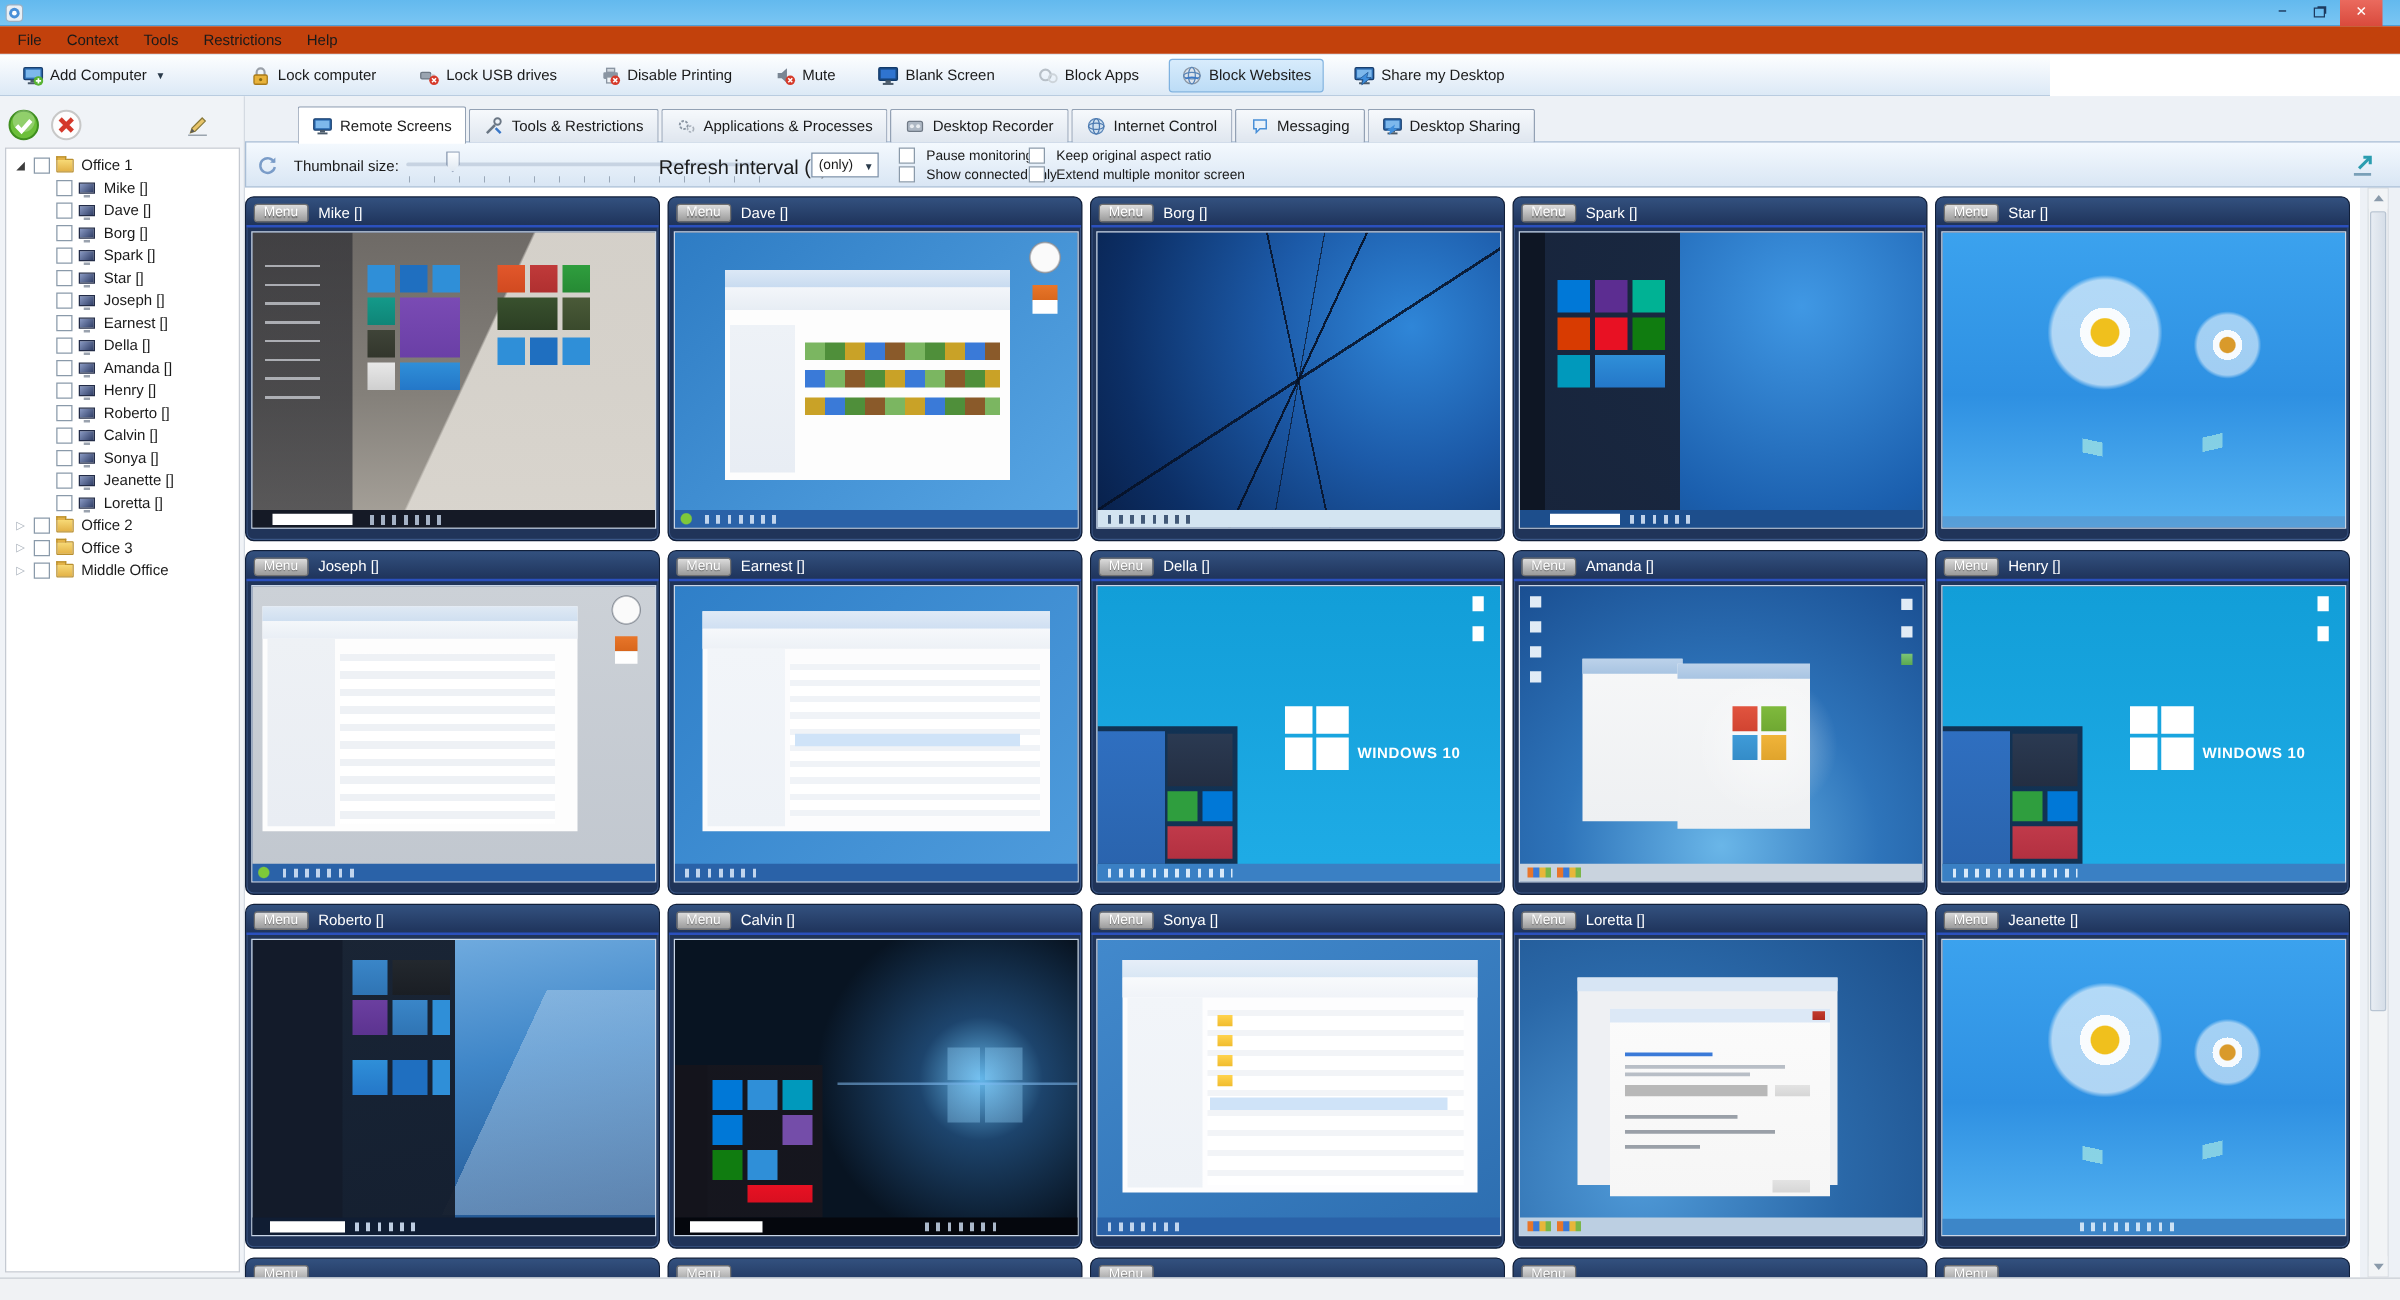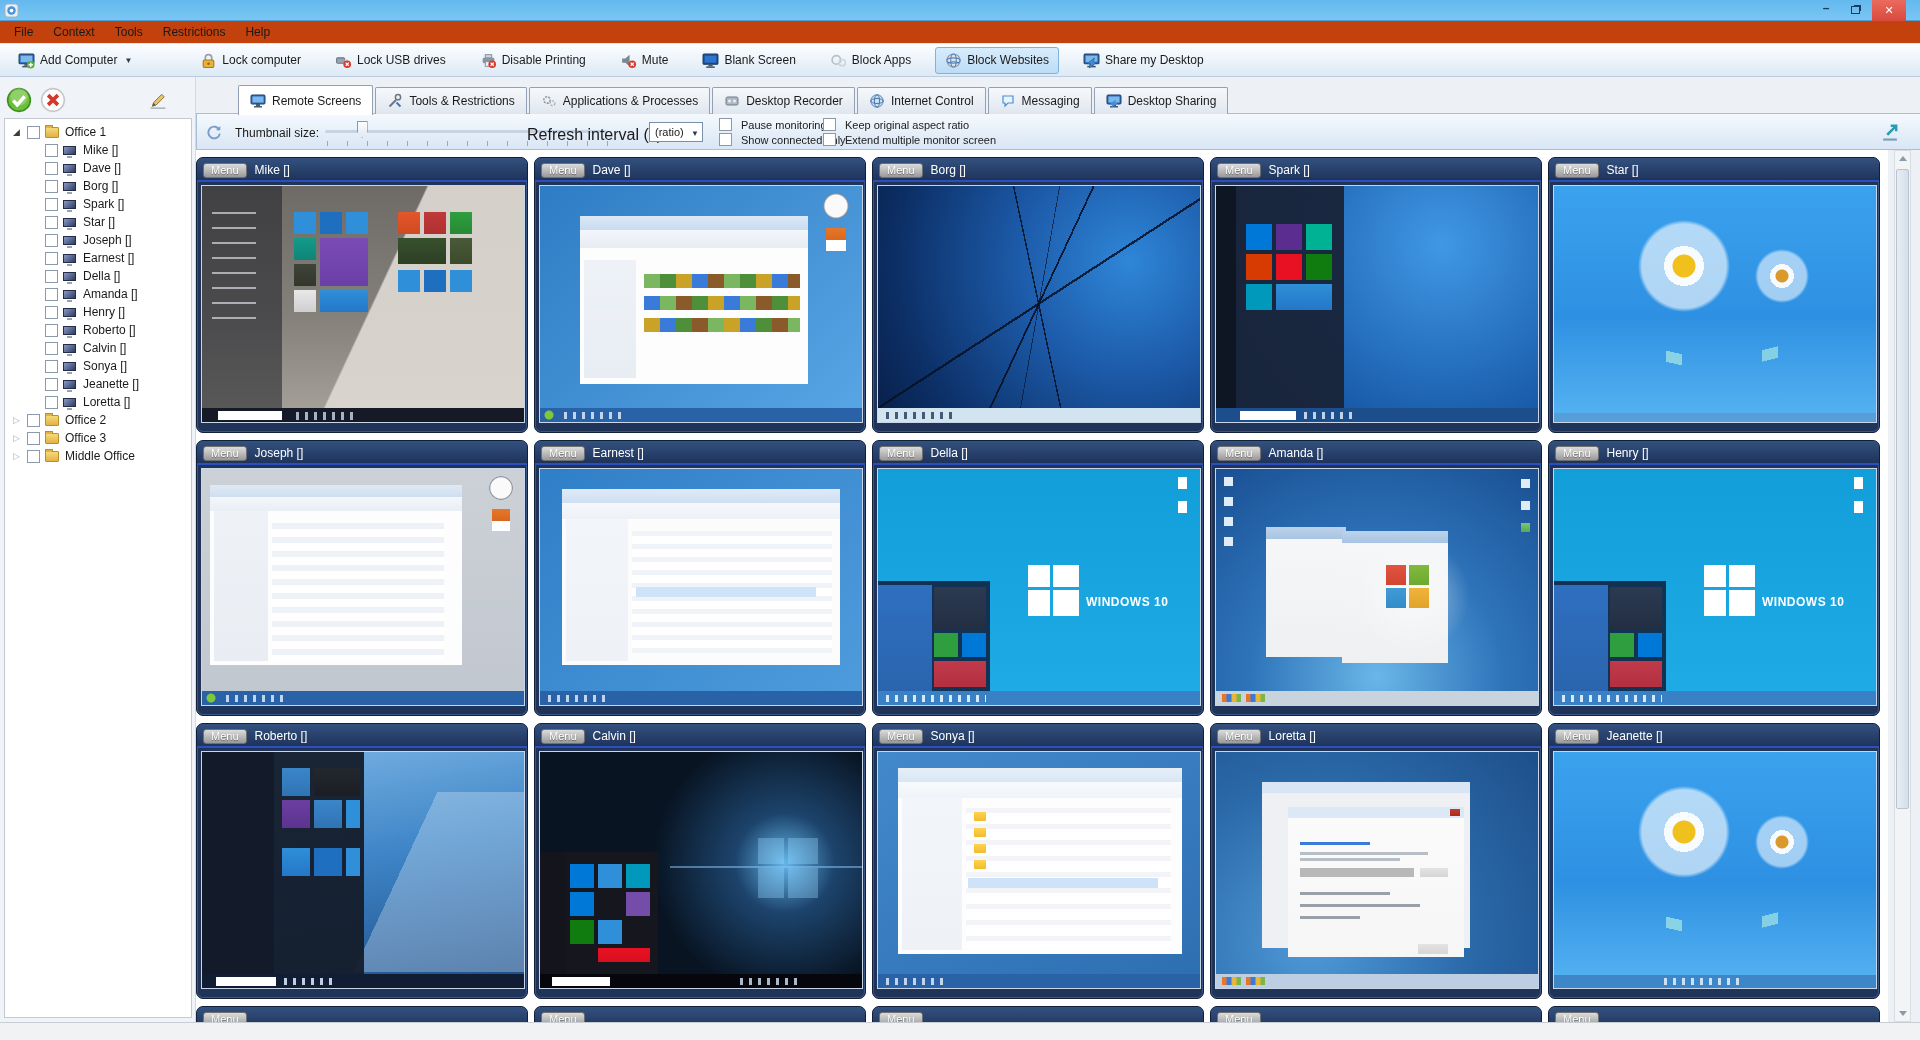--- a/index.html
+++ b/index.html
@@ -21,21 +21,21 @@
     border:1px solid #1d3a5f; background:transparent; box-shadow:2px -2px 0 -1px #1d3a5f; }
   #btn-close { left:1872px; width:34px; background:linear-gradient(#ea6a5e,#d94a3c);
     color:#fff; line-height:20px; font-size:11px; }
 
   
   #menubar { position:absolute; left:0; top:21px; width:1920px; height:23px;
     background:#c2410c; border-bottom:1px solid #e2e8ef; display:flex; align-items:center; padding-left:4px; }
   .menu-item { padding:3px 10px; font-size:12px; }
 
   
-  #toolbar { position:absolute; left:0; top:44px; width:1920px; height:33px;
+  #toolbar { position:absolute; left:0; top:44px; width:1640px; height:33px;
     background:linear-gradient(#fdfeff,#dce9f6); border-bottom:1px solid #b9cce0;
     display:flex; align-items:center; padding-left:8px; }
   .tbtn { display:flex; align-items:center; gap:5px; padding:4px 9px; margin-right:14px;
     border:1px solid transparent; border-radius:3px; white-space:nowrap; }
   .tbtn .icon { width:17px; height:17px; }
   .tbtn.active { background:linear-gradient(#d8ecfc,#bcdcf6); border-color:#7fb2e0; }
   .tgap { width:34px; }
   .caret { font-size:8px; color:#2a3a4a; margin-left:2px; }
 
   
@@ -691,21 +691,21 @@
           <path d="M12.8 6.2A5.2 5.2 0 1 0 13.2 9.4" fill="none" stroke="#7a9cc8" stroke-width="1.7"></path>
           <path d="M13.6 2.6v3.8h-3.8z" fill="#7a9cc8"></path>
         </svg>
       </span>
     <span id="lbl-thumb">Thumbnail size:</span>
     <div id="slider-track"></div>
     <div id="slider-thumb" style="left: 159.66px;"></div>
     <div id="slider-ticks"></div>
     <span id="lbl-refresh">Refresh interval (s):</span>
     <div id="sel-interval">
-      <span>(ratio)</span>
+      <span>(only)</span>
       <span class="caret">▼</span>
     </div>
     <div id="btn-expand" class="icon">
         <svg viewBox="0 0 16 16">
           <path d="M3 13.5h10" stroke="#7aa0b8" stroke-width="1.6"></path>
           <path d="M8.5 3.5h4v4" fill="none" stroke="#2a9db0" stroke-width="1.8"></path>
           <path d="M12.5 3.5L6 10" stroke="#2a9db0" stroke-width="1.8"></path>
         </svg>
       </div>
   <div class="cbrow" style="left: 522px; top: 4px;">

